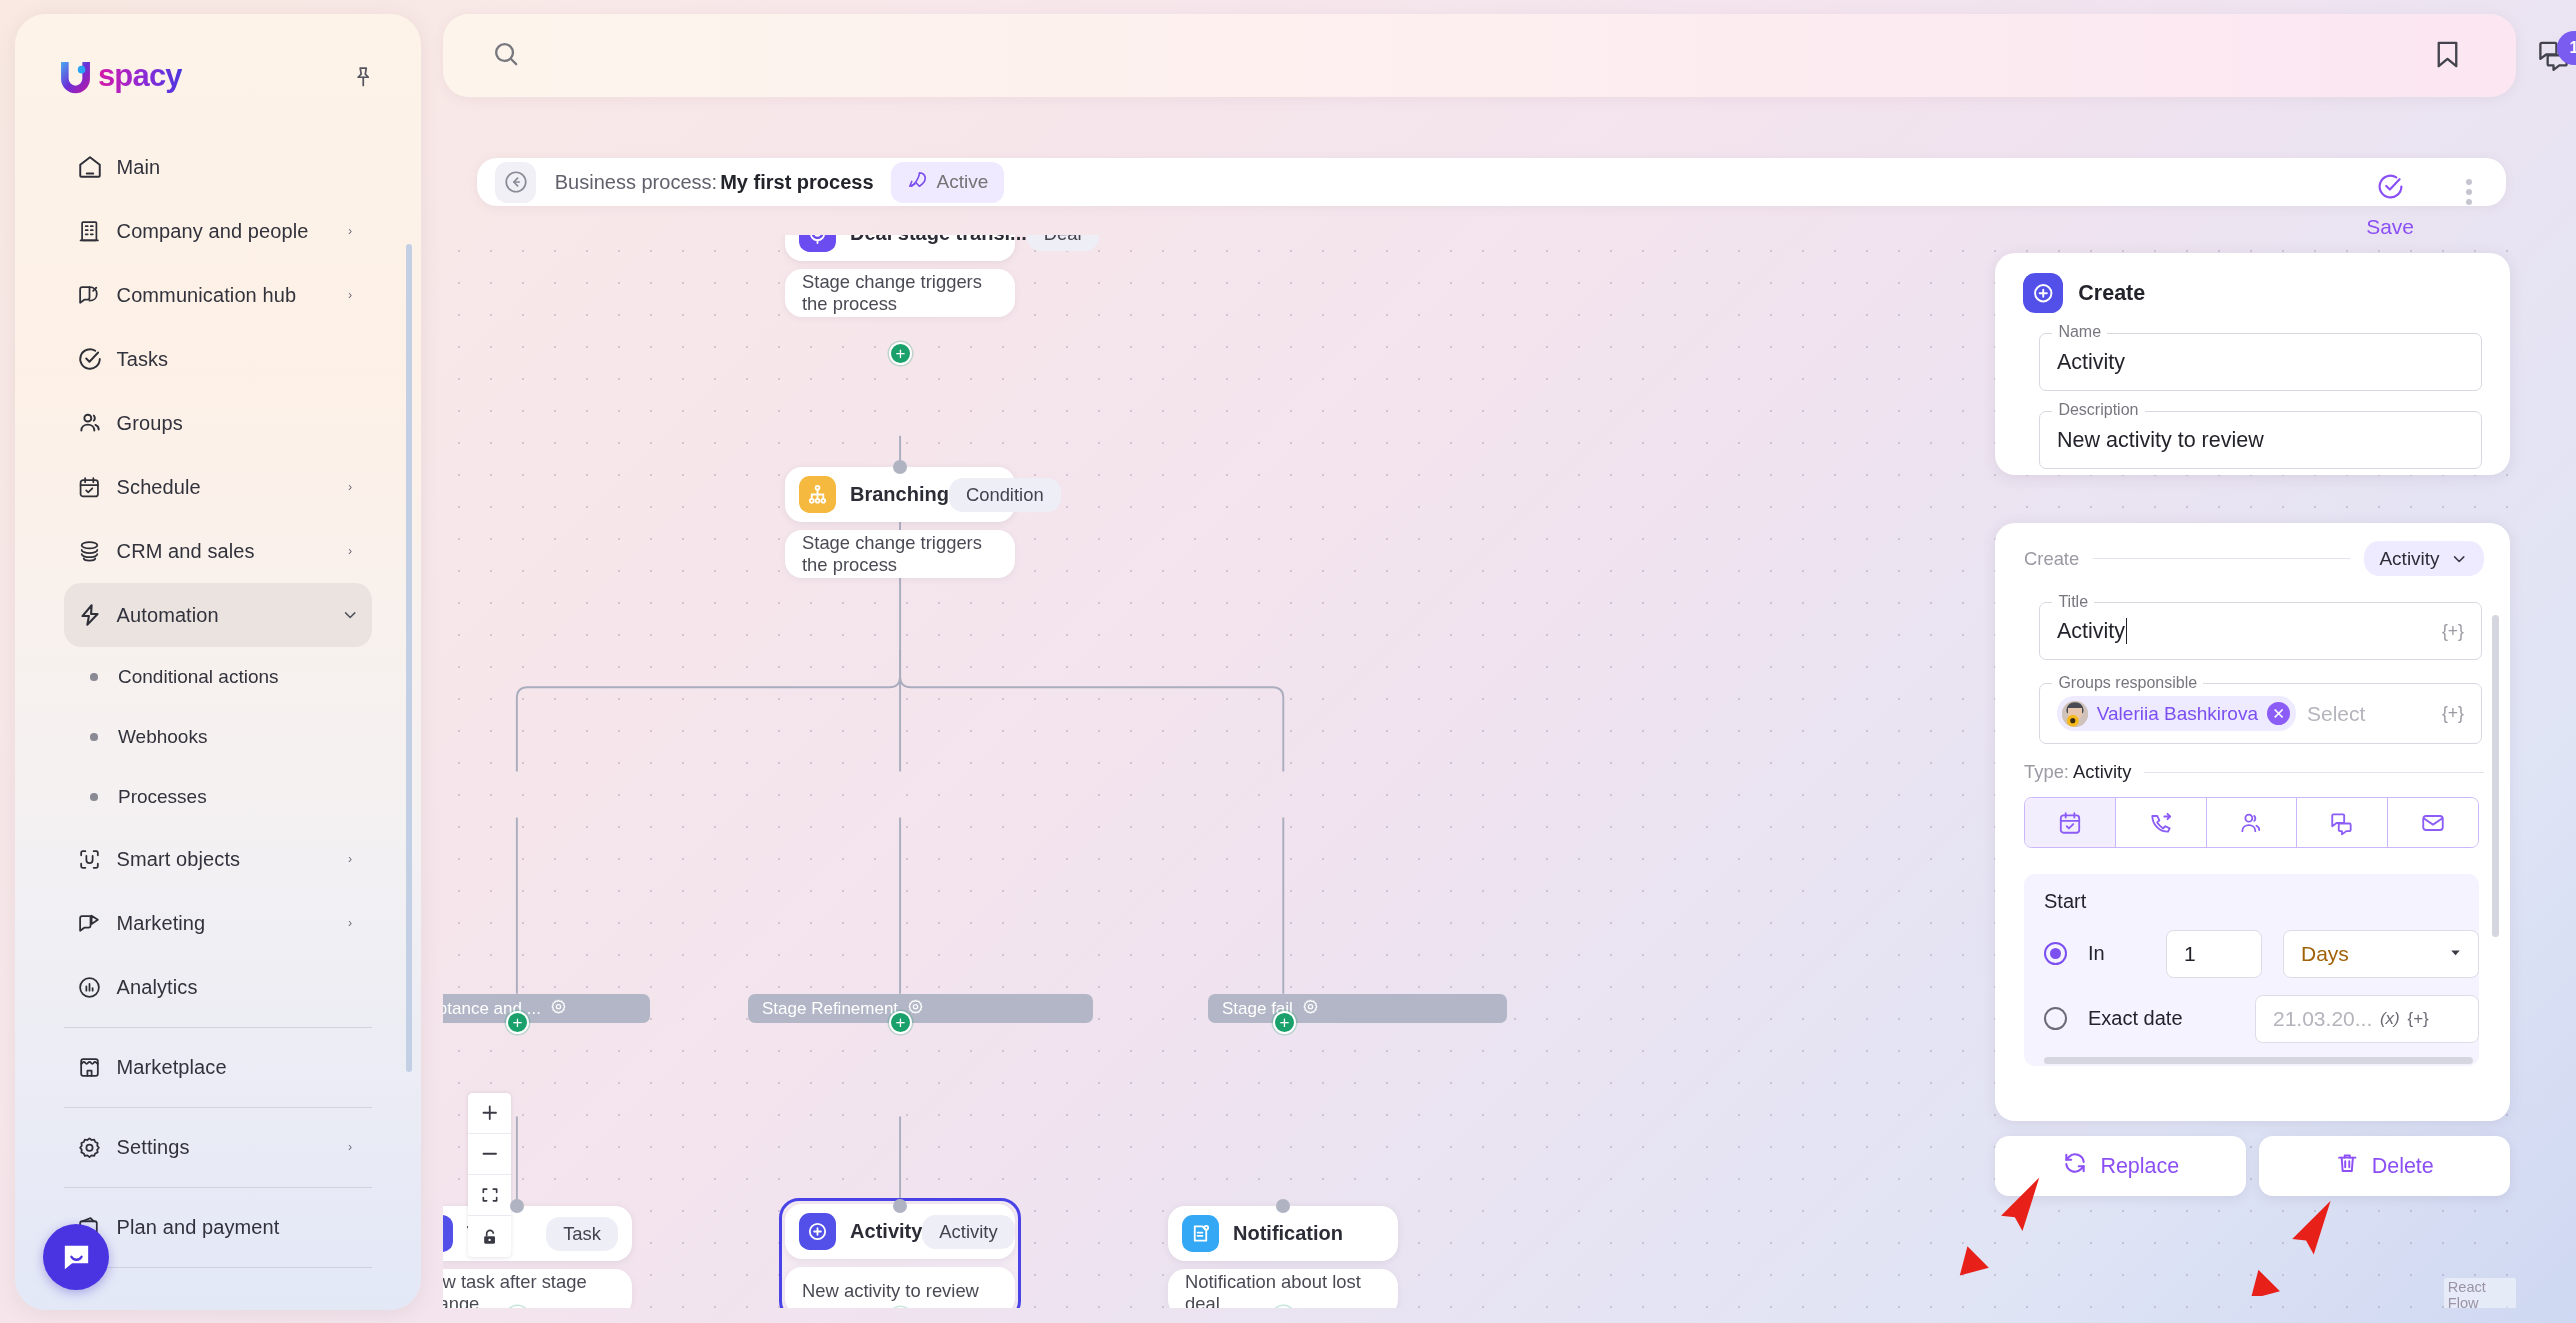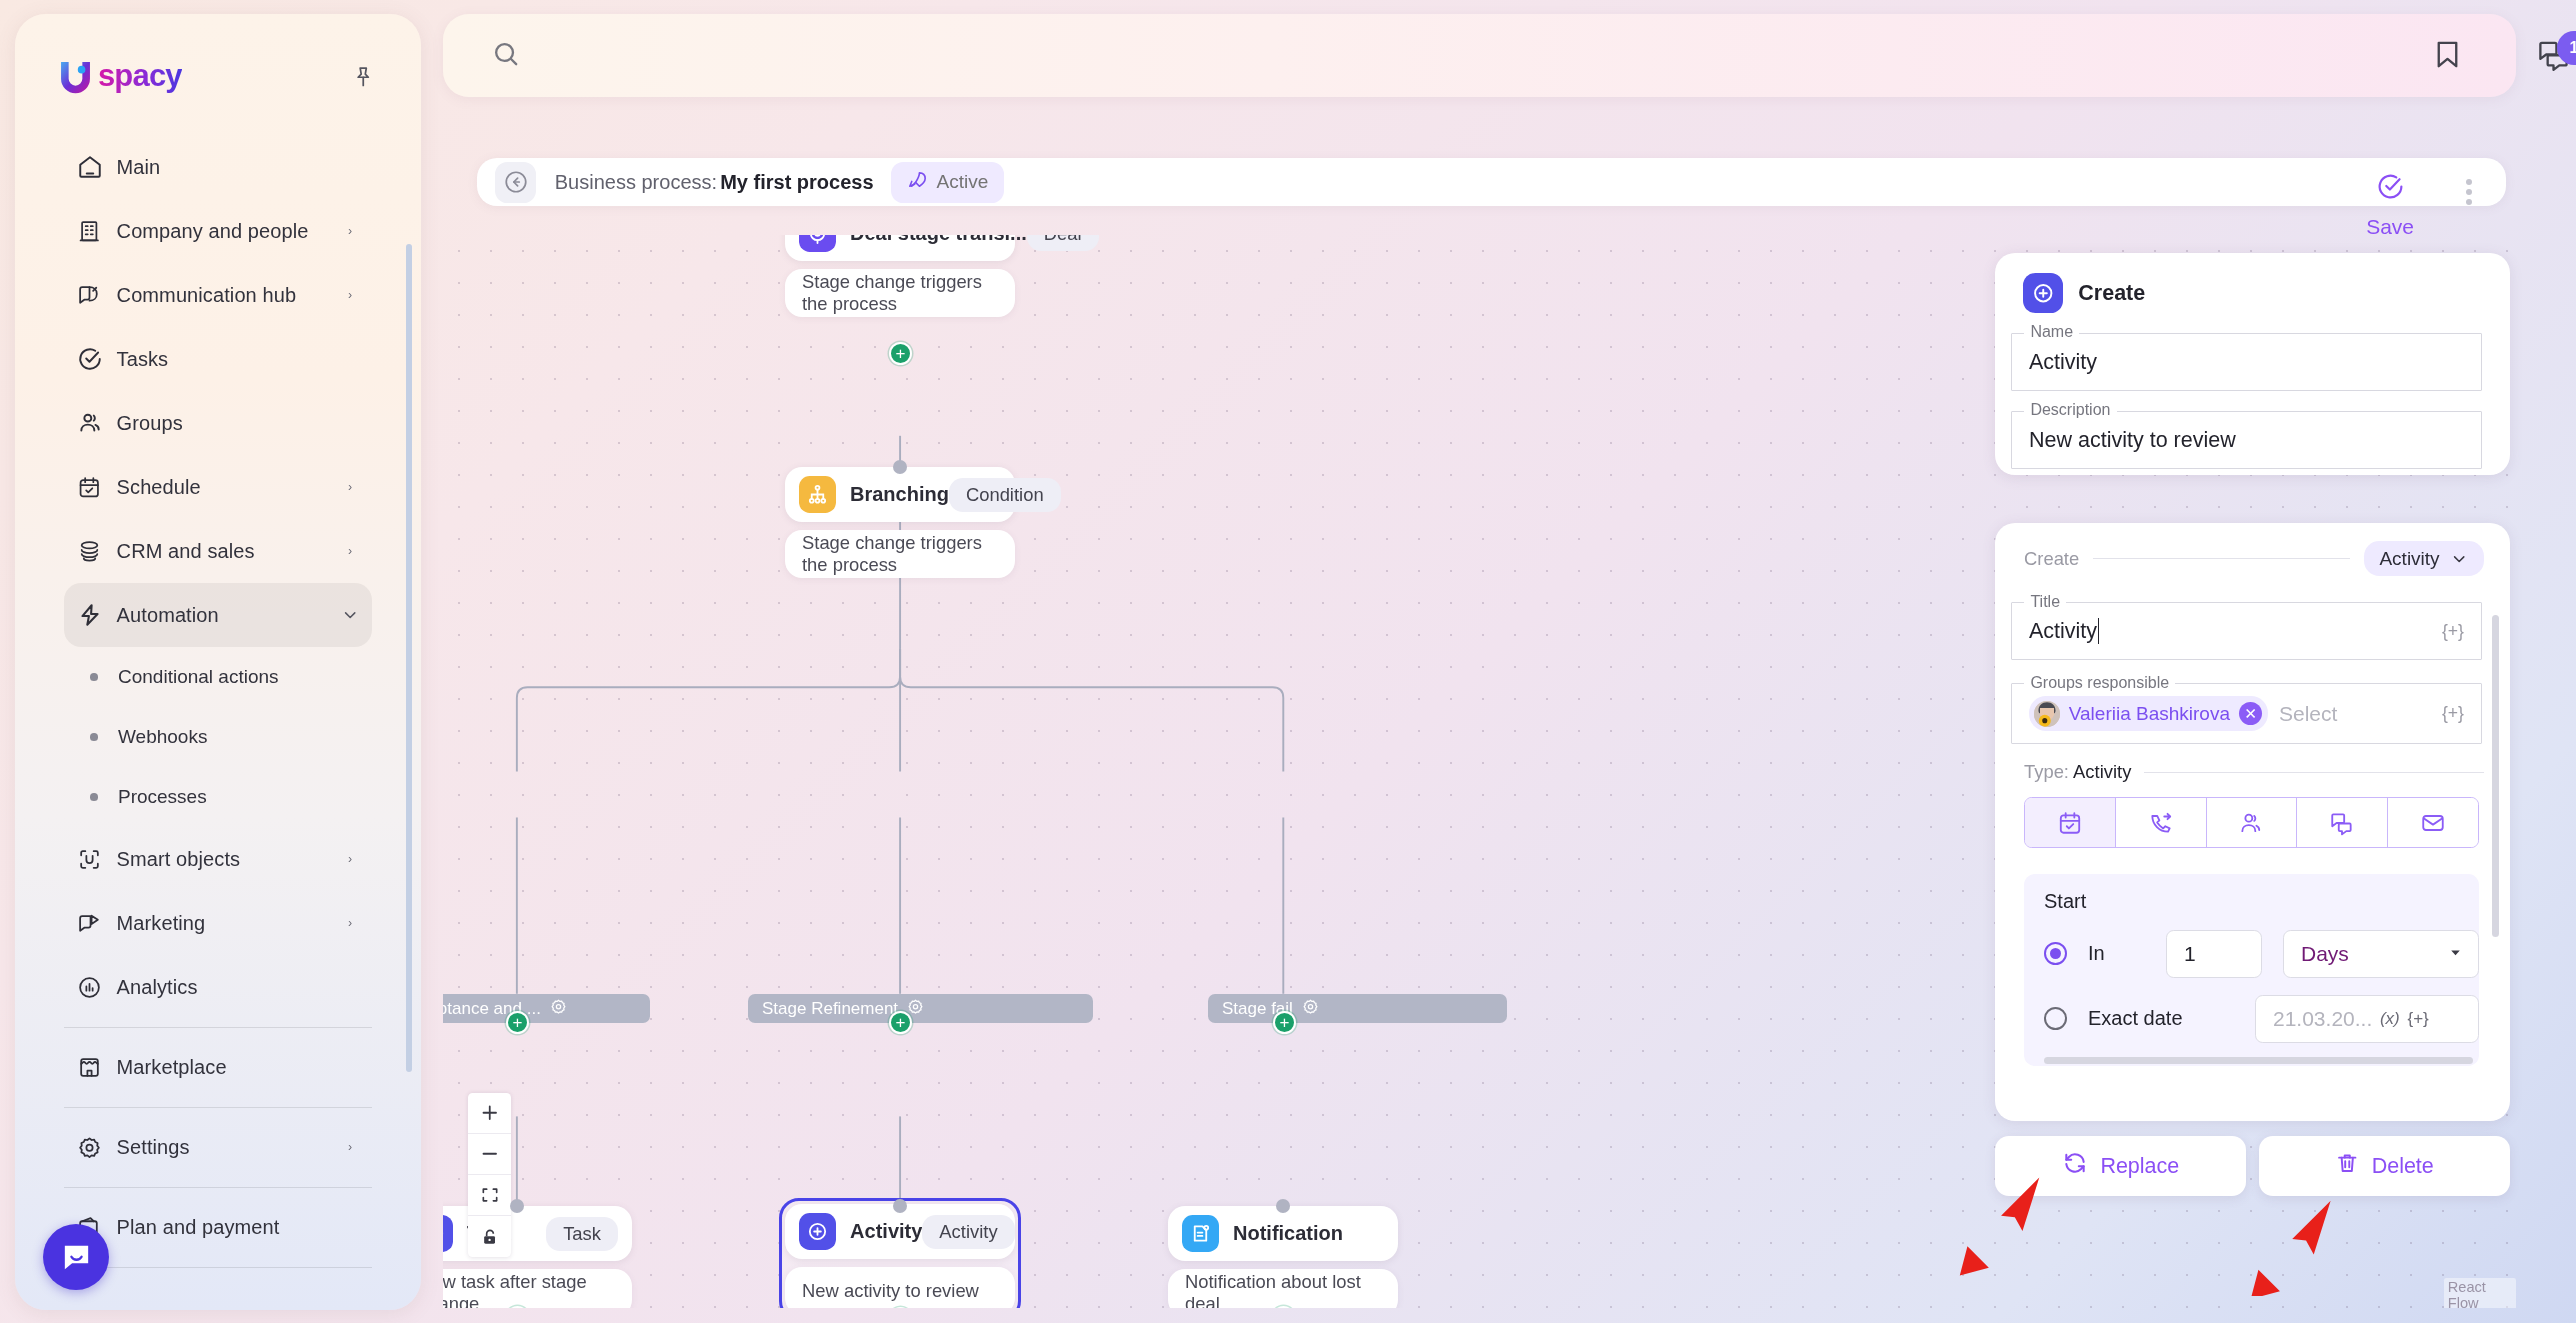--- a/index.html
+++ b/index.html
@@ -178,22 +178,22 @@
     background:#fff; border-radius:20px; box-shadow:0 2.3px 14px rgba(110,85,120,.12);
     overflow:hidden;
   }
   .pt-head { display:flex; align-items:center; padding:20px 0 0 28px; }
   .pt-ico {
     width:40px; height:40px; border-radius:12.3px; background:#5250e8;
     display:flex; align-items:center; justify-content:center; flex:0 0 40px;
   }
   .pt-title { font-size:21.5px; font-weight:700; color:#23232c; margin-left:15.3px; }
   .field {
-    position:relative; margin:20px 28px 0 16px; border:1.2px solid #d8d8e0;
-    border-radius:1px; height:58px; display:flex; align-items:center; padding:0 17px;
+    position:relative; margin:20px 28px 0 44px; border:1.2px solid #d8d8e0;
+    border-radius:7px; height:58px; display:flex; align-items:center; padding:0 17px;
   }
   .field-legend {
     position:absolute; top:-10.7px; left:12.3px; background:#fff; padding:0 6.1px;
     font-size:16px; color:#76767f;
   }
   .field-val { font-size:21.5px; color:#23232c; }
   .field-placeholder { font-size:21px; color:#b4b4bd; }
 
   .sec-row { display:flex; align-items:center; padding:18.4px 26px 0 29px; gap:14px; }
   .sec-label { font-size:18.4px; color:#9a9aa4; white-space:nowrap; }
@@ -237,21 +237,21 @@
   .radio { width:23px; height:23px; border-radius:50%; border:2.3px solid #6b6b76; flex:0 0 23px; position:relative; cursor:pointer; }
   .radio.on { border-color:#7b4ff0; }
   .radio.on::after { content:""; position:absolute; inset:3.8px; border-radius:50%; background:#7b4ff0; }
   .radio-lbl { font-size:20px; color:#23232c; min-width:57px; }
   .mini-input {
     background:#fff; border:1.2px solid #dcdce5; border-radius:7.7px; height:48px;
     display:flex; align-items:center; padding:0 17px; font-size:21px; color:#23232c;
   }
   .mini-select {
     background:#fff; border:1.2px solid #dcdce5; border-radius:7.7px; height:48px;
-    display:flex; align-items:center; padding:0 14px 0 17px; font-size:21px; color:#701a75;
+    display:flex; align-items:center; padding:0 14px 0 17px; font-size:21px; color:#a16207;
     gap:10.7px; cursor:pointer;
   }
   #panel-scroll {
     position:absolute; right:10.7px; top:92px; width:7px; height:322px; border-radius:4.6px; background:#d6d6e0;
   }
   #start-hscroll {
     position:absolute; left:20px; bottom:1.5px; width:429px; height:7px; border-radius:4.6px; background:#d6d6e0;
   }
 
   #btn-row { position:absolute; left:1995px; top:1136px; width:515px; display:flex; gap:12.3px; }

